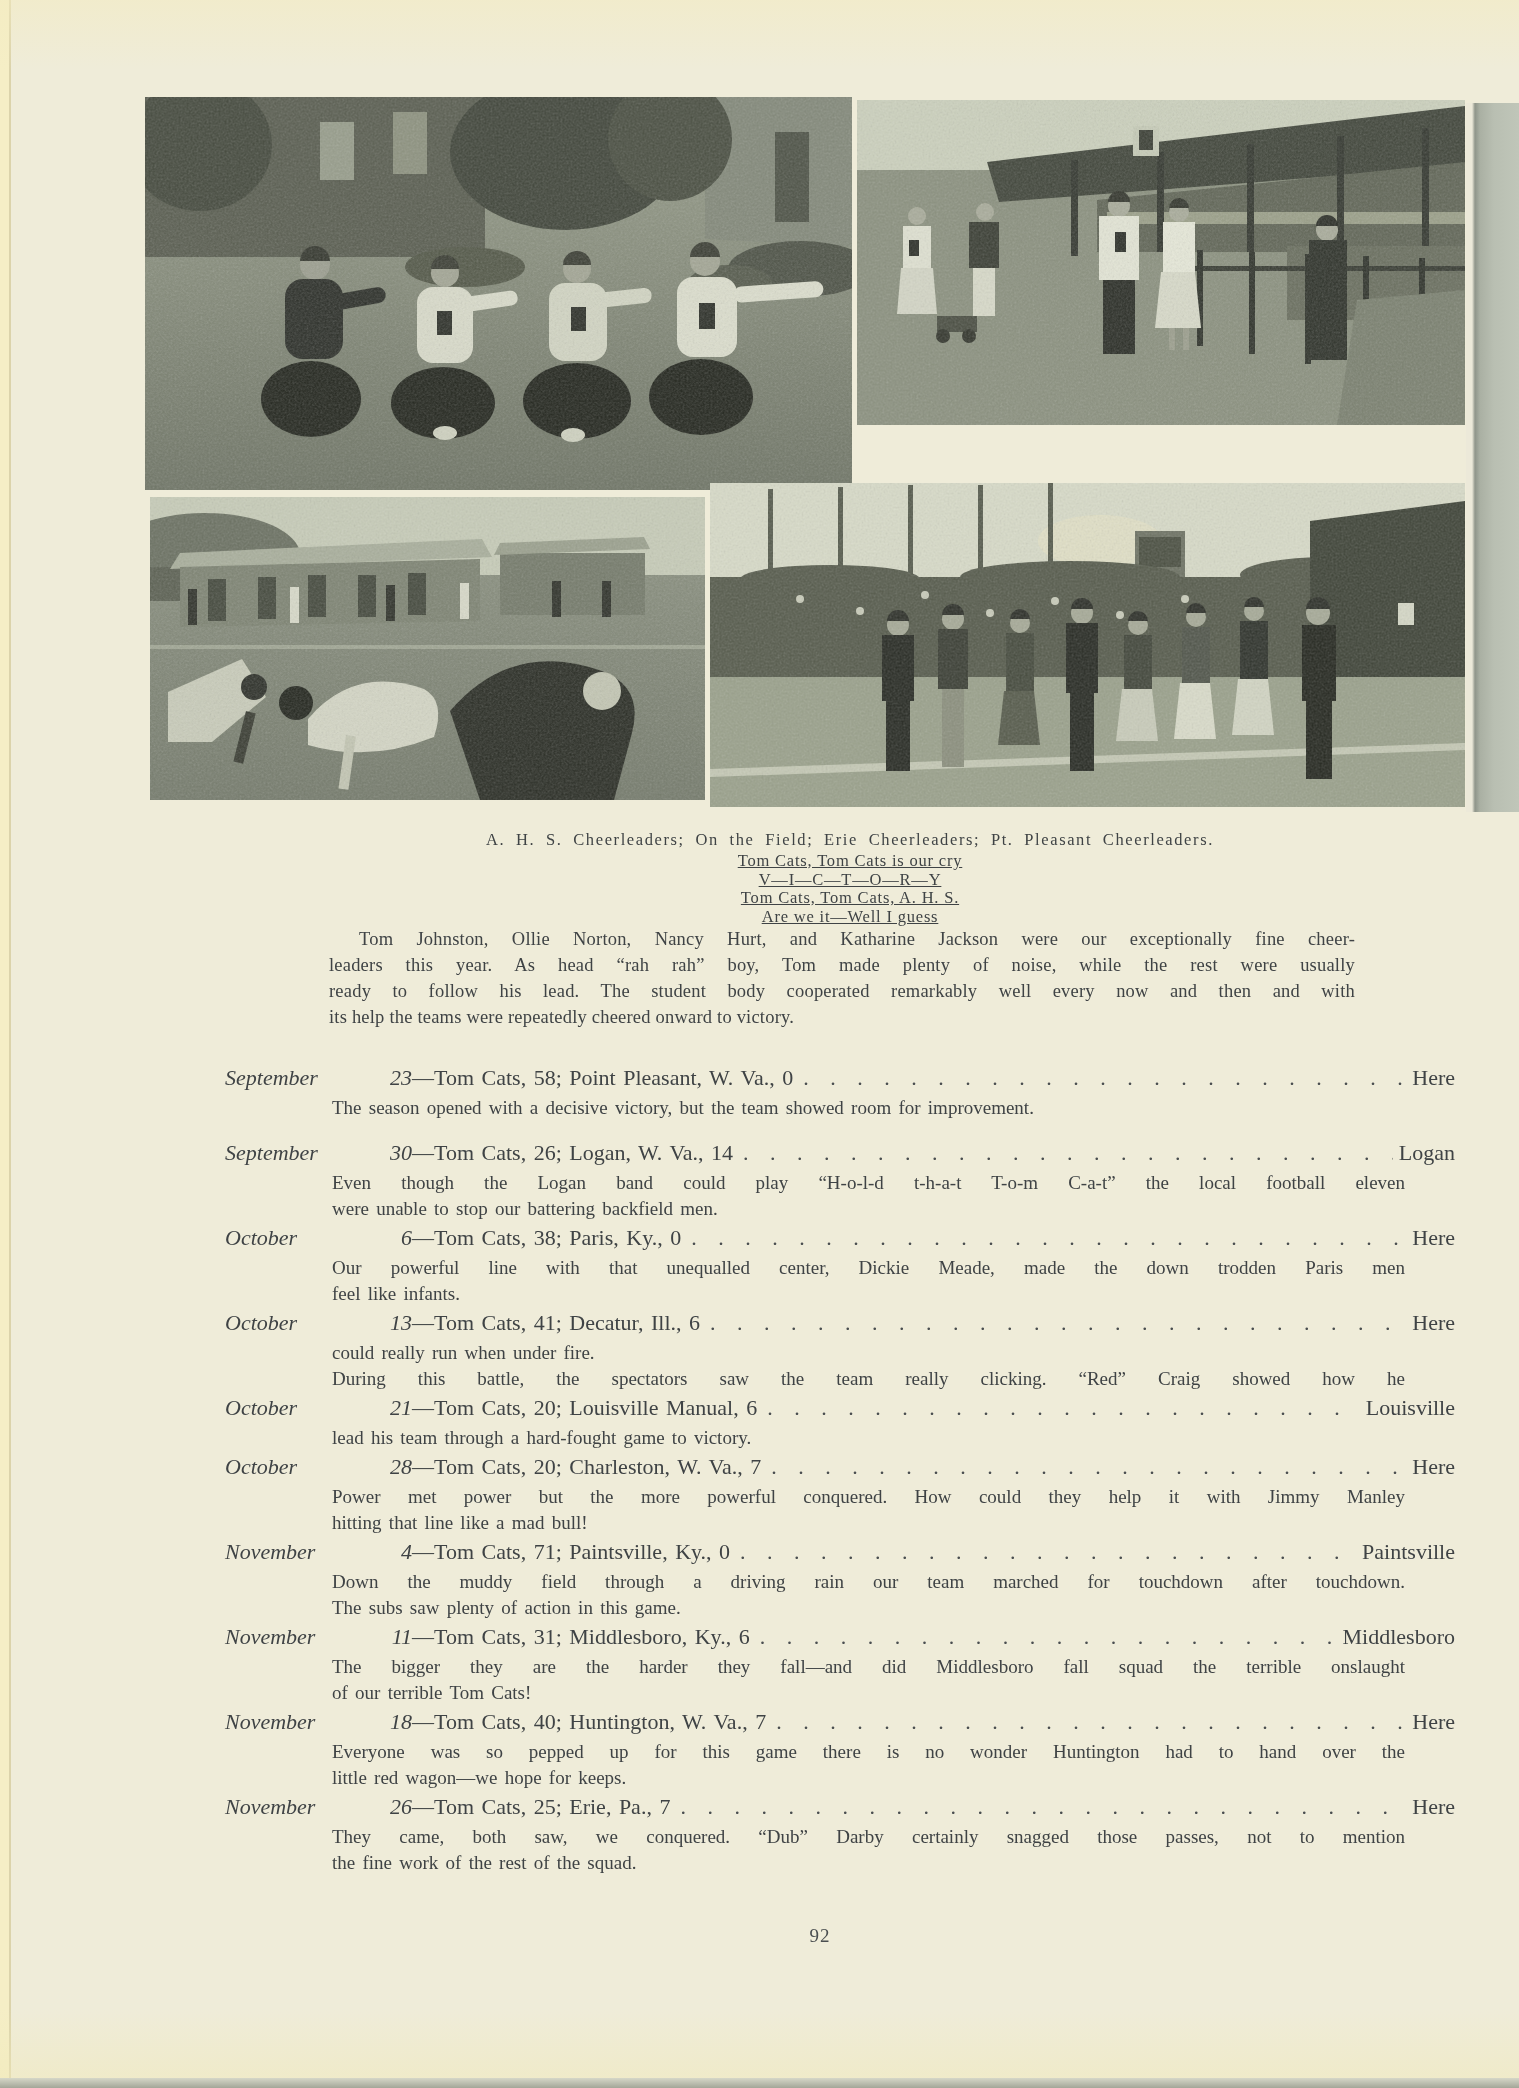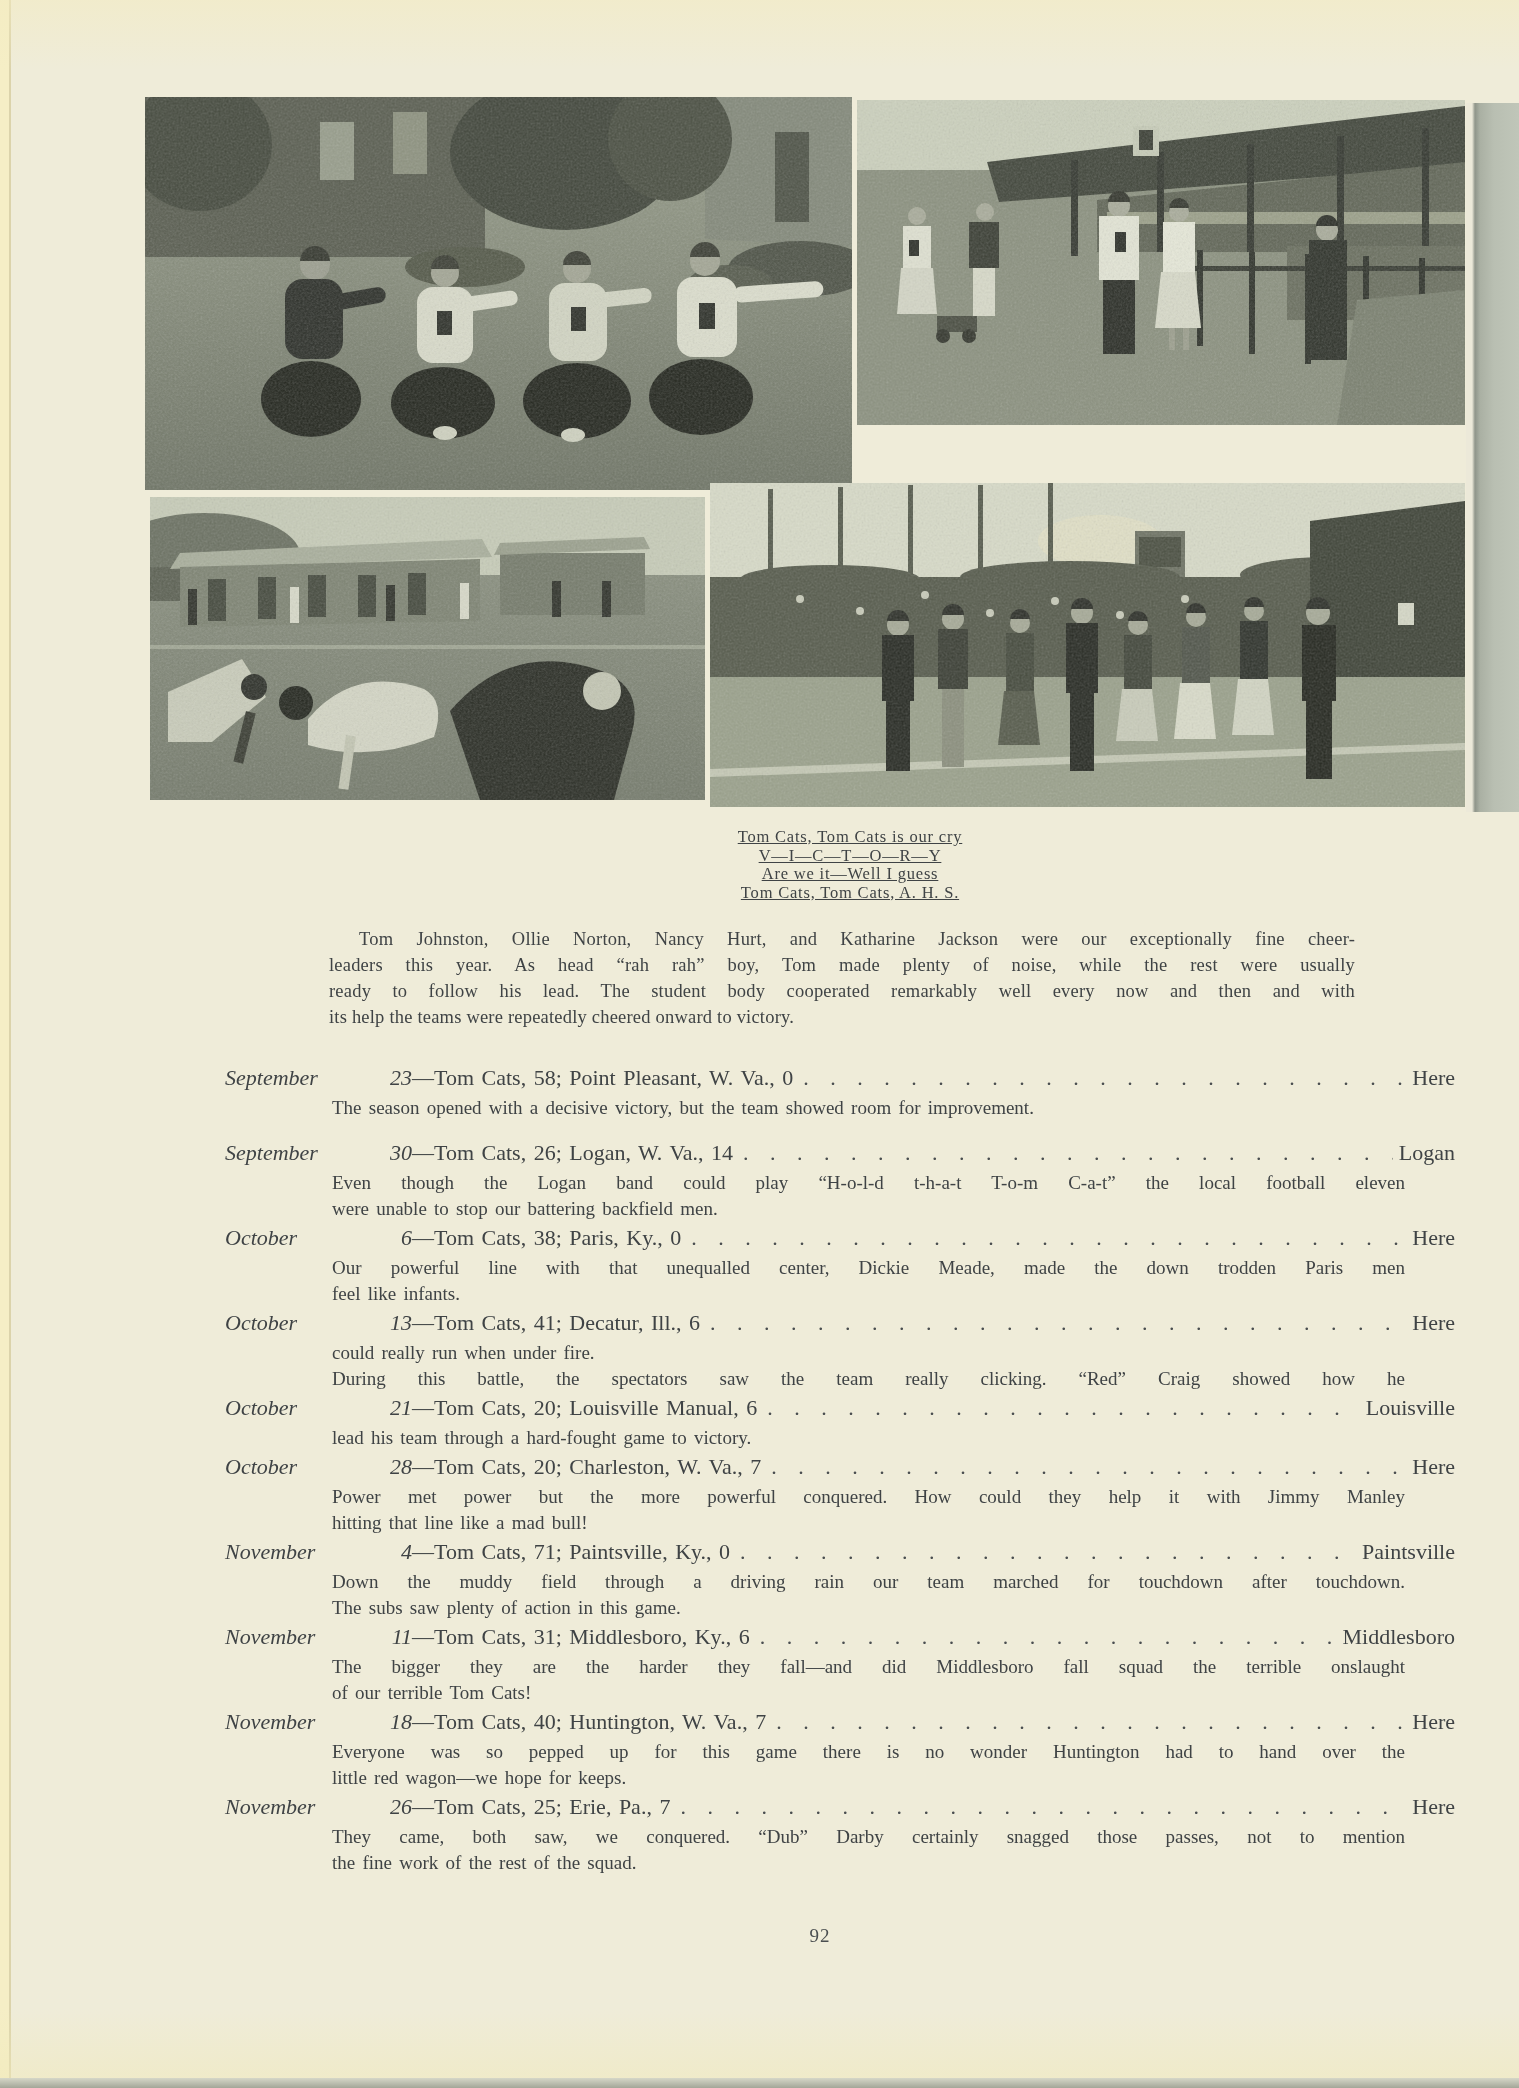--- a/index.html
+++ b/index.html
@@ -276,25 +276,26 @@
       <circle cx="608" cy="130" r="12" fill="#a6aa97"></circle>
         <path d="M596 126 a12 12 0 0 1 24 0 z" fill="#2c2f28"></path>
       <rect x="592" y="142" width="34" height="76" fill="#24271f"></rect>
         <rect x="596" y="218" width="26" height="78" fill="#24271f"></rect>
       <rect width="755" height="324" filter="url(#grain)"></rect>
     </svg>
   </div>
 </div>
 
 <div class="caption-block">
+  <div class="caption-line">A. H. S. Cheerleaders; On the Field; Erie Cheerleaders; Pt. Pleasant Cheerleaders.</div>
   <div>
       <div class="cheer-line">Tom Cats, Tom Cats is our cry</div>
       <div class="cheer-line">V—I—C—T—O—R—Y</div>
+      <div class="cheer-line">Tom Cats, Tom Cats, A. H. S.</div>
       <div class="cheer-line">Are we it—Well I guess</div>
-      <div class="cheer-line">Tom Cats, Tom Cats, A. H. S.</div>
     </div>
 </div>
 
 <div class="para">
     <div class="para-line jl indent">Tom Johnston, Ollie Norton, Nancy Hurt, and Katharine Jackson were our exceptionally fine cheer-</div>
     <div class="para-line jl">leaders this year.  As head “rah rah” boy, Tom made plenty of noise, while the rest were usually</div>
     <div class="para-line jl">ready to follow his lead.  The student body cooperated remarkably well every now and then and with</div>
     <div class="para-line">its help the teams were repeatedly cheered onward to victory.</div>
   </div>
 

